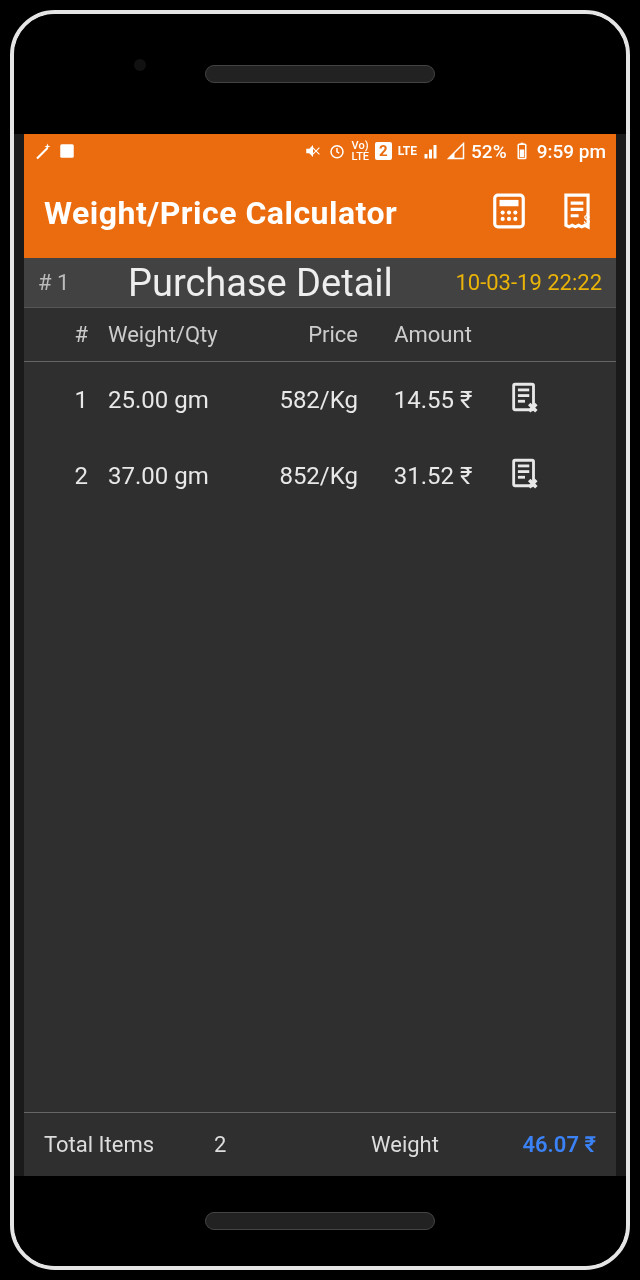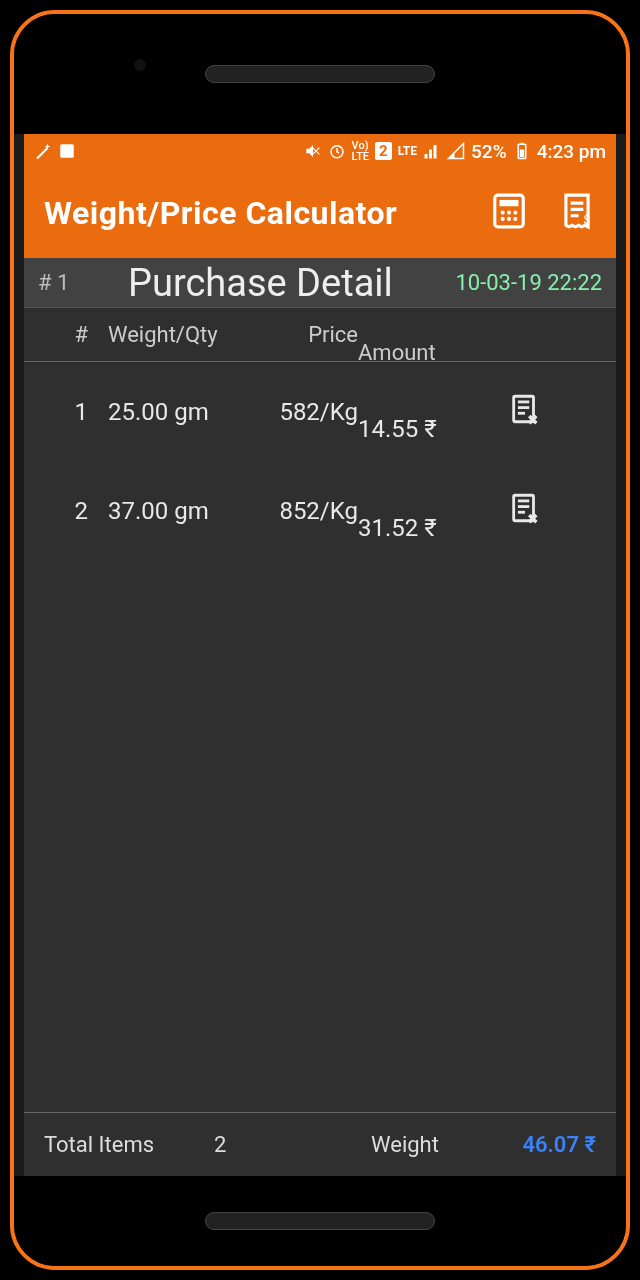--- a/index.html
+++ b/index.html
@@ -20,21 +20,21 @@
     padding: 10px;
     position: relative;
   }
   .phone-inner {
     width: 100%;
     height: 100%;
     background: #1a1a1a;
     border-radius: 45px;
     overflow: hidden;
     position: relative;
-    border: 4px solid #f97316;
+    border: 4px solid #e5e5e5;
   }
   .top-bezel {
     height: 120px;
     background: #000;
     position: relative;
     display: flex;
     justify-content: center;
     align-items: center;
   }
   .speaker {
@@ -98,34 +98,34 @@
     background: #424242;
     border-bottom: 1px solid #555;
     display: flex;
     align-items: center;
     padding: 0 14px;
     color: #ddd;
     font-size: 22px;
   }
   .subheader-num { width: 80px; color:#bbb; }
   .subheader-title { flex: 1; font-size: 38px; color: #eee; padding-left:10px; }
-  .subheader-date { font-size: 22px; color: #86efac; }
+  .subheader-date { font-size: 22px; color: #eab308; }
   .table-header {
     height: 54px;
     border-bottom: 1px solid #666;
     display: flex;
     align-items: center;
     color: #ccc;
     font-size: 22px;
     padding: 0 14px;
   }
   .col-idx { width: 50px; text-align: right; }
   .col-weight { width: 140px; padding-left: 20px; }
   .col-price { width: 130px; text-align: right; }
-  .col-amount { width: 150px; text-align: left; margin-top: 35px; }
+  .col-amount { width: 150px; text-align: center; }
   .col-action { width: 60px; }
   .table-body { flex: 1; overflow: auto; }
   .row {
     display: flex;
     align-items: center;
     padding: 18px 14px;
     color: #e8e8e8;
     font-size: 24px;
   }
   .row .col-idx { font-size: 24px; }
@@ -198,21 +198,21 @@
           <svg class="icon-small" viewBox="0 0 24 24">
               <path fill="none" stroke="#fff" stroke-width="2" d="M2 22h20V2z"></path>
               <path d="M2 22h8v-8z"></path>
             </svg>
           <span>52%</span>
           <svg class="icon-small" viewBox="0 0 24 24">
               <rect x="7" y="3" width="10" height="19" rx="1" fill="none" stroke="#fff" stroke-width="2"></rect>
               <rect x="9" y="10" width="6" height="10"></rect>
               <rect x="10" y="1" width="4" height="2"></rect>
             </svg>
-          <span>4:23 pm</span>
+          <span>9:59 pm</span>
         </div>
       </div>
 
       <div class="app-bar">
         <div class="app-title">Weight/Price Calculator</div>
         <div class="app-bar-icons">
           <span class="app-icon">
             <svg viewBox="0 0 24 24">
                 <rect x="3" y="2" width="18" height="20" rx="2" fill="none" stroke="#fff" stroke-width="2"></rect>
                 <rect x="6" y="5" width="12" height="4" fill="#fff"></rect>

